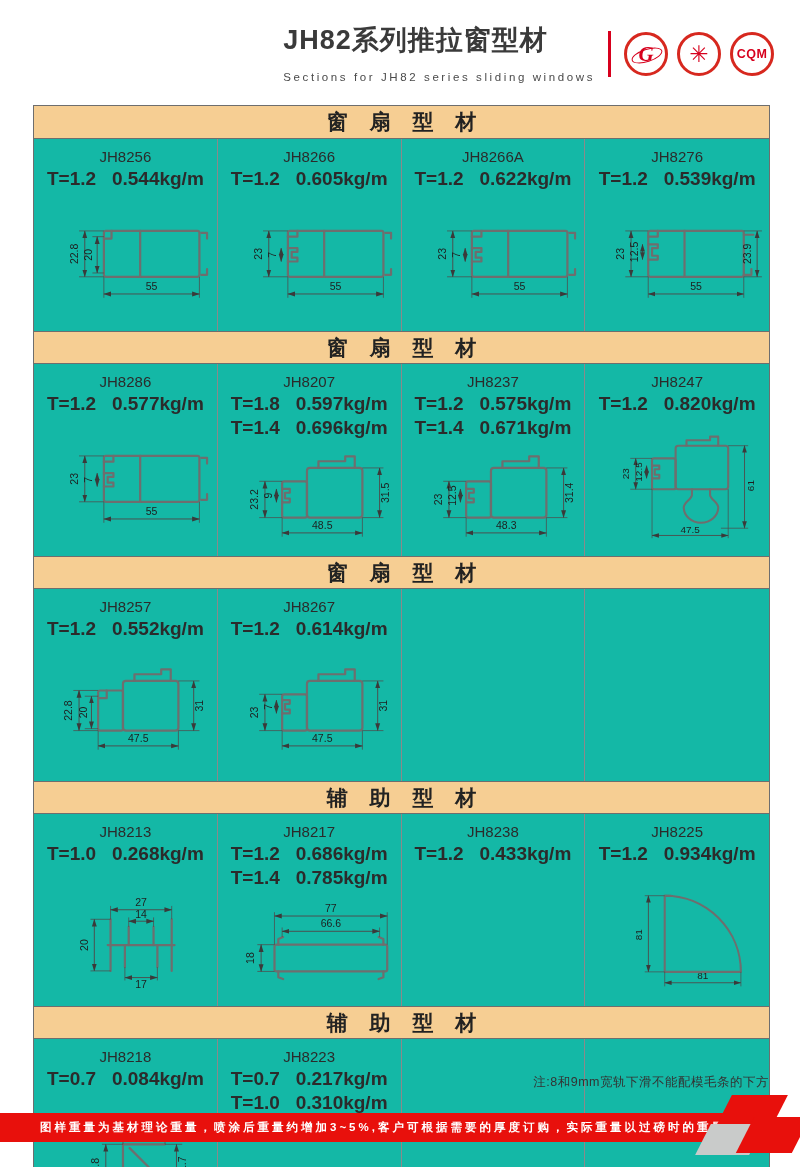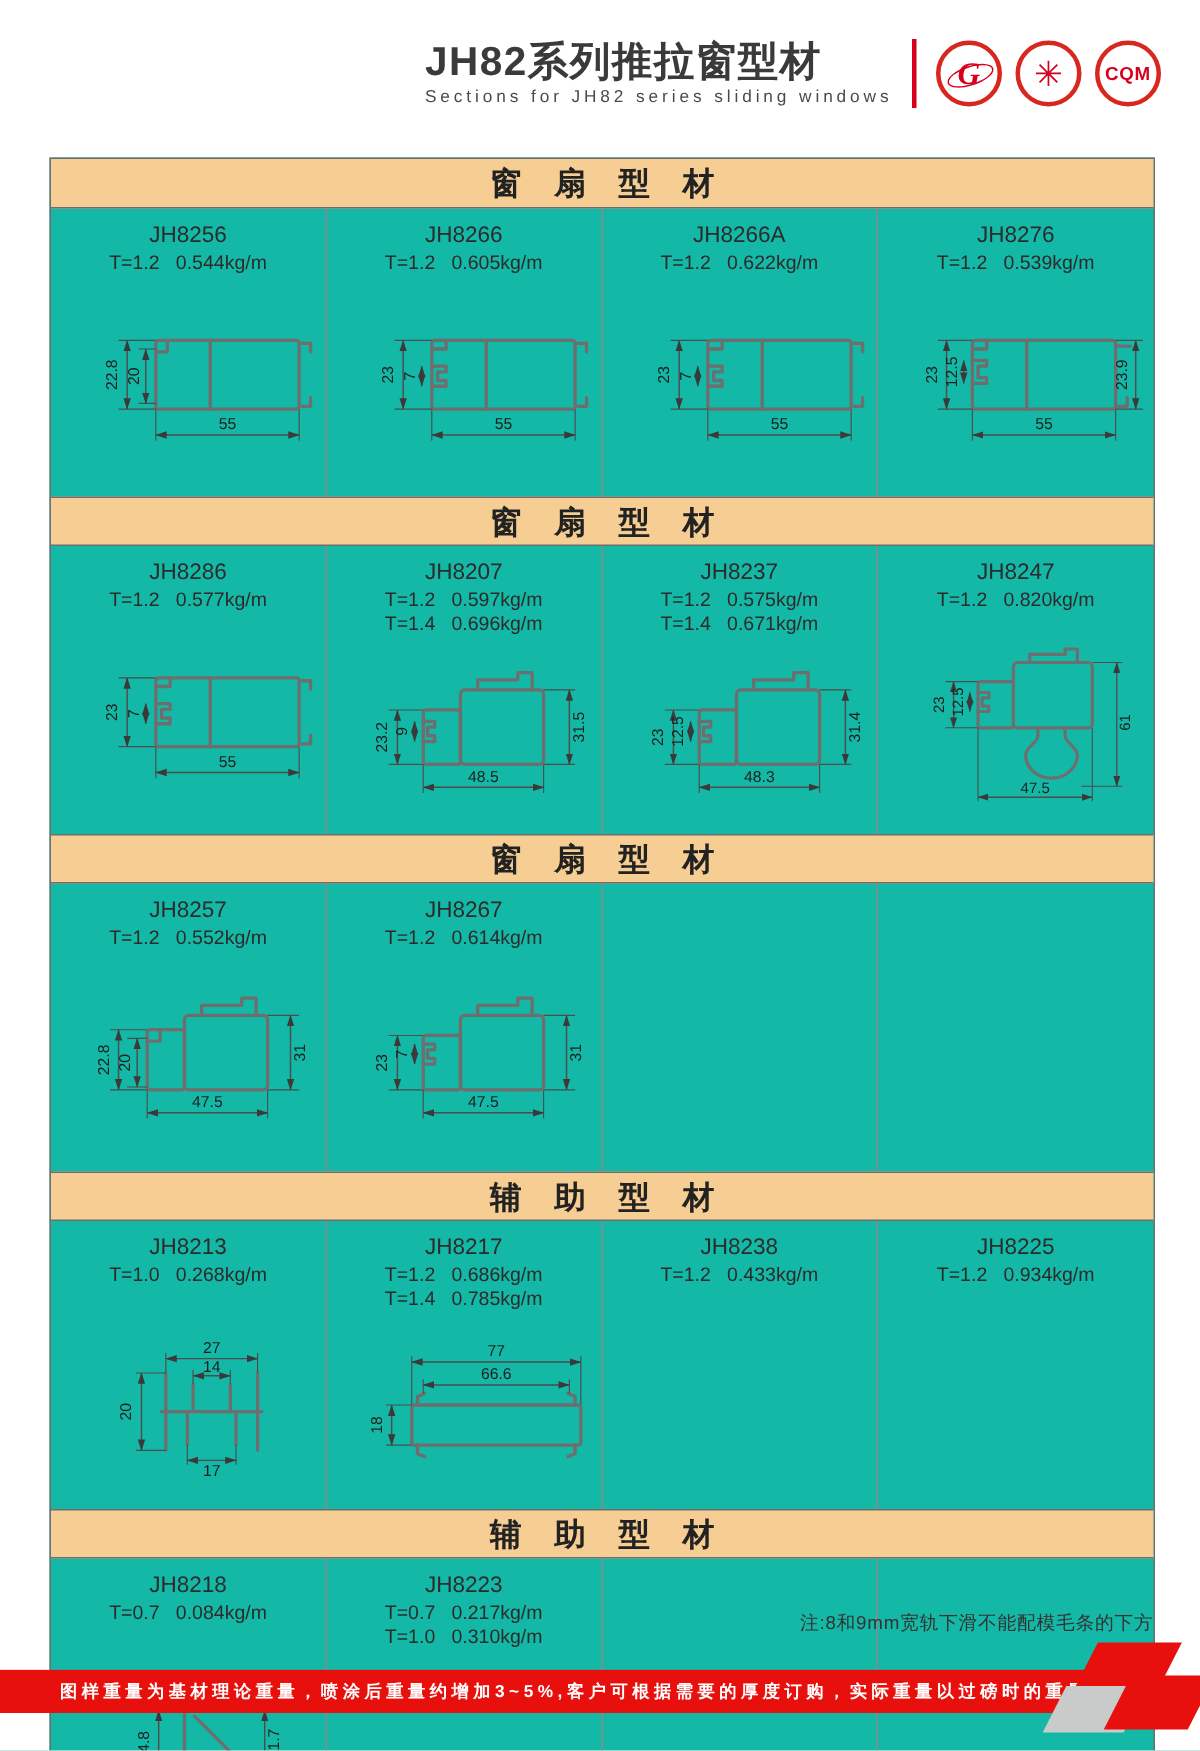--- a/index.html
+++ b/index.html
@@ -4,21 +4,21 @@
 <style>
   html,body{margin:0;padding:0;background:#e8e8e8;}
   *{box-sizing:border-box;}
   .page{position:relative;width:800px;height:1167px;background:#ffffff;margin:0 auto;
         overflow:hidden;font-family:"Liberation Sans",sans-serif;}
 
   
   .hdr{position:absolute;top:26px;right:26px;display:flex;align-items:center;gap:13px;}
   .titleblock{text-align:left;}
   .title{font-size:27px;font-weight:700;color:#3a3a3a;letter-spacing:1px;line-height:1.1;}
-  .subtitle{font-size:11.5px;color:#4a4a4a;letter-spacing:2.6px;margin-top:3px;}
+  .subtitle{font-size:11.5px;color:#4a4a4a;letter-spacing:2.6px;margin-top:15px;}
   .vline{width:3px;height:46px;background:#d7001d;}
   .logos{display:flex;align-items:center;gap:9px;}
   .logo{width:44px;height:44px;border:3px solid #d7281f;border-radius:50%;display:flex;
         align-items:center;justify-content:center;position:relative;background:#fff;}
   .logo .g{font-family:"Liberation Serif",serif;font-style:italic;font-weight:700;
         font-size:21px;color:#d7001d;}
   .logo .orbit{position:absolute;width:32px;height:13px;border:1.5px solid #d7001d;
         border-radius:50%;transform:rotate(-18deg);top:14px;left:4px;}
   .logo .flower{font-size:23px;color:#d7001d;line-height:1;}
   .logo .cqm{font-size:12.5px;font-weight:700;color:#d7001d;letter-spacing:0.5px;}
@@ -27,21 +27,21 @@
   .tbl{position:absolute;left:33px;top:105px;width:737px;border:1.6px solid #6e6e6e;background:#14b8a6;text-align:center;}
   .band{height:33px;background:#f6ce93;border-top:1.5px solid #6e6e6e;border-bottom:1.5px solid #6e6e6e;
         display:flex;align-items:center;justify-content:center;font-size:21px;font-weight:700;
         color:#222;letter-spacing:8px;text-indent:8px;}
   .band:first-child{border-top:none;}
   .row{display:grid;grid-template-columns:repeat(4,1fr);height:192px;}
   .cell{border-right:1px solid #8a8a8a;display:flex;flex-direction:column;align-items:center;
         overflow:hidden;}
   .cell:last-child{border-right:none;}
   .code{margin-top:8px;font-size:15px;color:#2b2b2b;line-height:1.3;}
-  .spec{font-size:13px;color:#2b2b2b;white-space:pre;line-height:1.3;}
+  .spec{font-size:19px;color:#2b2b2b;white-space:pre;line-height:1.3;font-weight:bold;}
   .spec:empty{display:none;}
   .draw{flex:1;min-height:0;width:100%;display:flex;align-items:center;justify-content:center;}
   .draw svg{height:100%;max-height:107px;max-width:100%;}
 
   
   .prof path,.prof rect,.prof line{fill:none;stroke:#6e6e6e;stroke-width:2.3;
         stroke-linejoin:round;stroke-linecap:round;}
   .ext line{stroke:#4d4d4d;stroke-width:0.8;}
   .dl{stroke:#4d4d4d;stroke-width:1;}
   text.dlab{font-size:11px;fill:#1e1e1e;font-family:"Liberation Sans",sans-serif;}
@@ -242,21 +242,21 @@
             <line class="dl" x1="63" y1="42" x2="63" y2="56" marker-start="url(#arw)" marker-end="url(#arw)"></line>
             <line class="dl" x1="70" y1="90" x2="170" y2="90" marker-start="url(#arw)" marker-end="url(#arw)"></line>
             <text class="dlab" transform="rotate(-90 43 48)" x="43" y="48" text-anchor="middle">23</text>
             <text class="dlab" transform="rotate(-90 58 49)" x="58" y="49" text-anchor="middle">7</text>
             <text class="dlab" x="120" y="86" text-anchor="middle">55</text>
           </svg>
         </div>
       </div>
       <div class="cell">
         <div class="code">JH8207</div>
-        <div class="spec">T=1.2   0.597kg/m</div>
+        <div class="spec">T=1.8   0.597kg/m</div>
         <div class="spec">T=1.4   0.696kg/m</div>
         <div class="draw">
           <svg viewBox="0 0 184 112">
             <g class="prof">
                 <rect x="64" y="38" width="26" height="38" rx="2"></rect>
                 <rect x="90" y="24" width="58" height="52" rx="3"></rect>
                 <path d="M64,46 h8 v4 h-5 v6 h5 v4 h-8"></path>
                 <path d="M102,24 v-7 h28 v-5 h10 v12"></path>
               </g>
             <g class="ext">
@@ -477,20 +477,38 @@
           </svg>
         </div>
       </div>
       <div class="cell">
         <div class="code">JH8238</div>
         <div class="spec">T=1.2   0.433kg/m</div>
       </div>
       <div class="cell">
         <div class="code">JH8225</div>
         <div class="spec">T=1.2   0.934kg/m</div>
+        <div class="draw">
+          <svg viewBox="0 0 184 118">
+            <g class="prof">
+                <path d="M78,14 A84,84 0 0 1 162,98 L78,98 Z"></path>
+                <path d="M78,14 h7"></path>
+              </g>
+            <g class="ext">
+                <line x1="78" y1="14" x2="56" y2="14"></line>
+                <line x1="78" y1="98" x2="56" y2="98"></line>
+                <line x1="78" y1="98" x2="78" y2="114"></line>
+                <line x1="162" y1="98" x2="162" y2="114"></line>
+              </g>
+            <line class="dl" x1="60" y1="14" x2="60" y2="98" marker-start="url(#arw)" marker-end="url(#arw)"></line>
+            <line class="dl" x1="78" y1="110" x2="162" y2="110" marker-start="url(#arw)" marker-end="url(#arw)"></line>
+            <text class="dlab" transform="rotate(-90 53 57)" x="53" y="57" text-anchor="middle">81</text>
+            <text class="dlab" x="120" y="106" text-anchor="middle">81</text>
+          </svg>
+        </div>
       </div>
     </div>
 
     <div class="band">辅  助  型  材</div>
     <div class="row">
       <div class="cell">
         <div class="code">JH8218</div>
         <div class="spec">T=0.7   0.084kg/m</div>
         <div class="draw">
           <svg viewBox="0 0 184 112">

